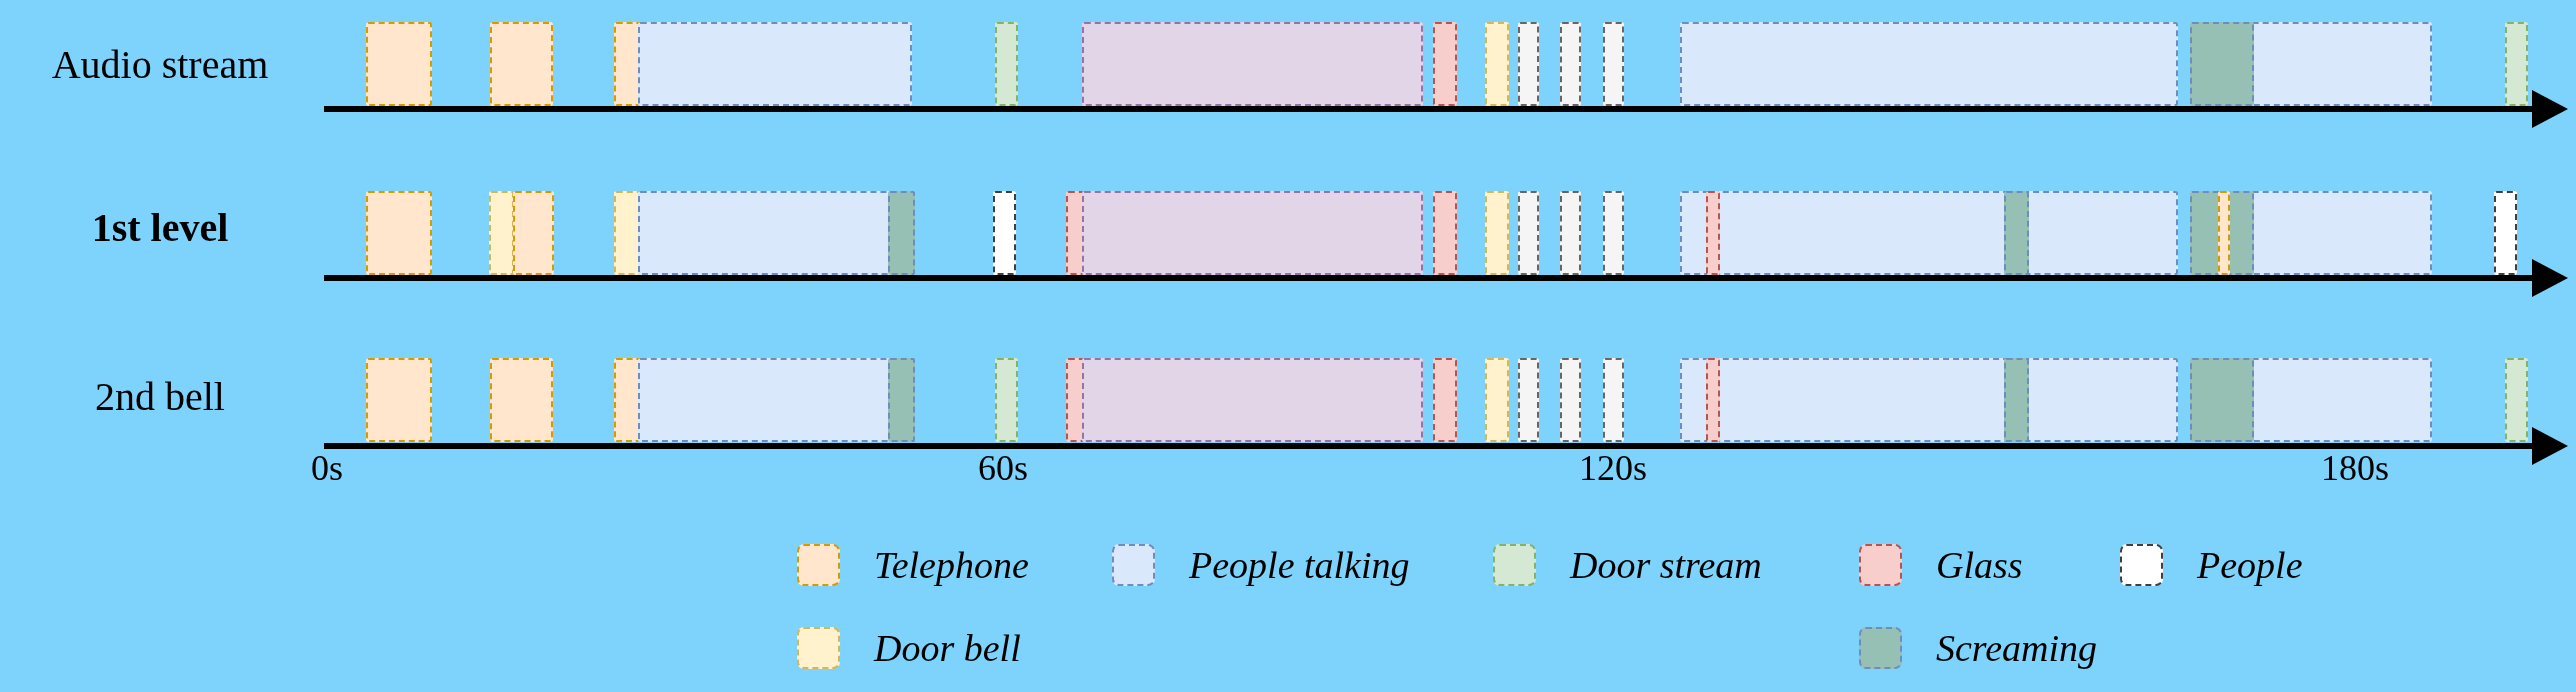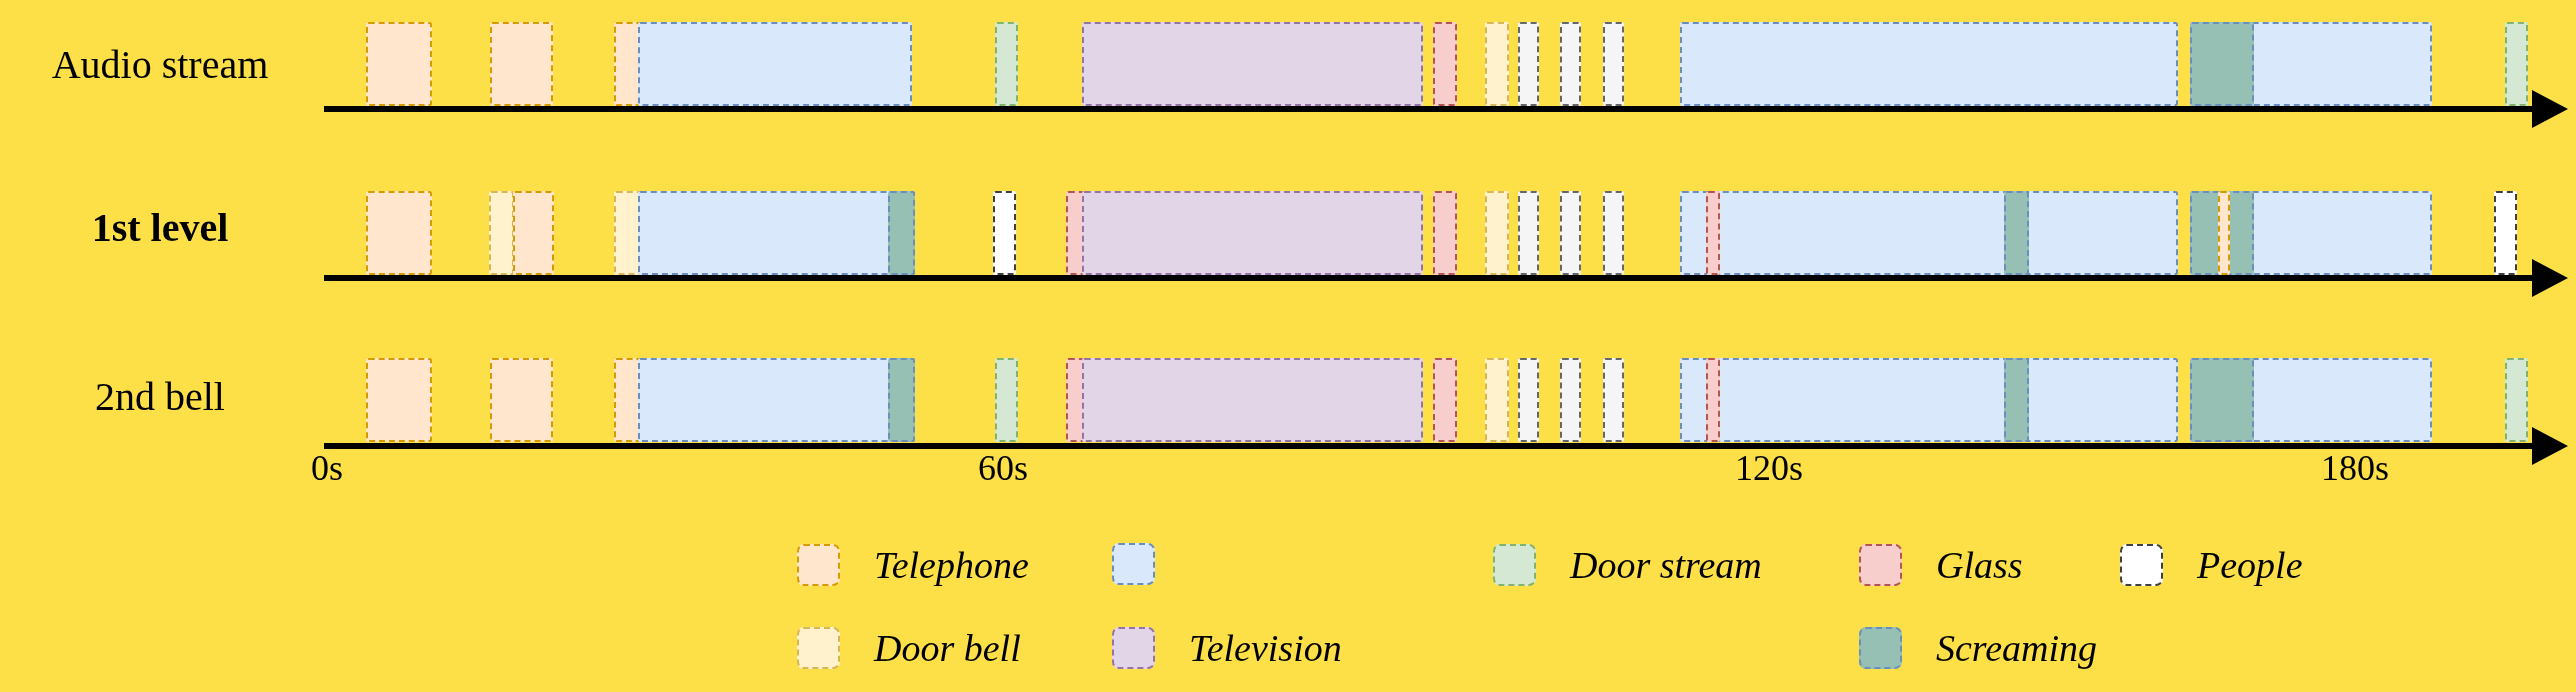--- a/index.html
+++ b/index.html
@@ -1,16 +1,16 @@
 <!DOCTYPE html>
 <html style="font-size:11px"><head>
 <meta charset="utf-8">
 <style>
   html,body{margin:0;padding:0;background:#ffffff;}
-  #stage{position:relative;width:2576px;height:693px;background:#fde047;overflow:hidden;
+  #stage{position:relative;width:2576px;height:693px;background:#7dd3fc;overflow:hidden;
          font-family:"Liberation Serif", serif;}
   .track-label{position:absolute;width:278px;text-align:center;font-size:40px;color:#000;
                line-height:1;}
   .baseline{position:absolute;height:6.3px;background:#000;}
   .arrowhead{position:absolute;width:0;height:0;border-left:36px solid #000;
              border-top:19px solid transparent;border-bottom:19px solid transparent;}
   .segment{position:absolute;box-sizing:border-box;border:2.1px dashed;border-radius:2.8px;}
   .segment.overlay{z-index:3;}
   .segment.base{z-index:1;}
   .axis-tick-label{position:absolute;transform:translateX(-50%);font-size:36px;color:#000;}
@@ -81,47 +81,44 @@
     <div class="segment base" title="Door knocking" style="left: 1603px; width: 21.4px; top: 358px; height: 84px; background: rgb(245, 245, 245); border-color: rgb(102, 102, 102);"></div>
     <div class="segment base" title="People talking" style="left: 1680px; width: 498px; top: 358px; height: 84px; background: rgb(218, 232, 252); border-color: rgb(108, 142, 191);"></div>
     <div class="segment base" title="People talking" style="left: 2190px; width: 242px; top: 358px; height: 84px; background: rgb(218, 232, 252); border-color: rgb(108, 142, 191);"></div>
     <div class="segment base" title="Door closing" style="left: 2505px; width: 22.5px; top: 358px; height: 84px; background: rgb(213, 232, 212); border-color: rgb(130, 179, 102);"></div>
     <div class="segment overlay" title="Screaming" style="left: 888px; width: 27px; top: 358px; height: 84px; background: rgb(150, 192, 180); border-color: rgb(108, 142, 191);"></div>
     <div class="segment overlay" title="Glass" style="left: 1706px; width: 13.5px; top: 358px; height: 84px; background: rgb(248, 206, 204); border-color: rgb(184, 84, 80);"></div>
     <div class="segment overlay" title="Screaming" style="left: 2004px; width: 25px; top: 358px; height: 84px; background: rgb(150, 192, 180); border-color: rgb(108, 142, 191);"></div>
     <div class="segment overlay" title="Screaming" style="left: 2190px; width: 64px; top: 358px; height: 84px; background: rgb(150, 192, 180); border-color: rgb(108, 142, 191);"></div>
     <div class="axis-tick-label" style="left: 327px; top: 447px;">0s</div>
     <div class="axis-tick-label" style="left: 1003px; top: 447px;">60s</div>
-    <div class="axis-tick-label" style="left: 1769px; top: 447px;">120s</div>
+    <div class="axis-tick-label" style="left: 1613px; top: 447px;">120s</div>
     <div class="axis-tick-label" style="left: 2355px; top: 447px;">180s</div>
     <div class="legend-item" style="left: 797px; top: 543px;">
       <div class="legend-swatch" style="background: rgb(255, 230, 204); border-color: rgb(215, 155, 0);"></div>
       <span class="legend-label">Telephone</span>
     </div>
     <div class="legend-item" style="left: 1112px; top: 543px;">
       <div class="legend-swatch" style="background: rgb(218, 232, 252); border-color: rgb(108, 142, 191);"></div>
+      <span class="legend-label">People talking</span>
     </div>
     <div class="legend-item" style="left: 1493px; top: 543px;">
       <div class="legend-swatch" style="background: rgb(213, 232, 212); border-color: rgb(130, 179, 102);"></div>
       <span class="legend-label">Door stream</span>
     </div>
     <div class="legend-item" style="left: 1859px; top: 543px;">
       <div class="legend-swatch" style="background: rgb(248, 206, 204); border-color: rgb(184, 84, 80);"></div>
       <span class="legend-label">Glass</span>
     </div>
     <div class="legend-item" style="left: 2120px; top: 543px;">
       <div class="legend-swatch" style="background: rgb(255, 255, 255); border-color: rgb(63, 63, 63);"></div>
       <span class="legend-label">People</span>
     </div>
     <div class="legend-item" style="left: 797px; top: 626px; justify-content: space-between;">
       <div class="legend-swatch" style="background: rgb(255, 242, 204); border-color: rgb(214, 182, 86);"></div>
       <span class="legend-label">Door bell</span>
     </div>
-    <div class="legend-item" style="left: 1112px; top: 626px;">
-      <div class="legend-swatch" style="background: rgb(225, 213, 231); border-color: rgb(150, 115, 166);"></div>
-      <span class="legend-label">Television</span>
-    </div>
     <div class="legend-item" style="left: 1859px; top: 626px;">
       <div class="legend-swatch" style="background: rgb(150, 192, 180); border-color: rgb(108, 142, 191);"></div>
       <span class="legend-label">Screaming</span>
     </div>
   </div>
 
 
 </body></html>

